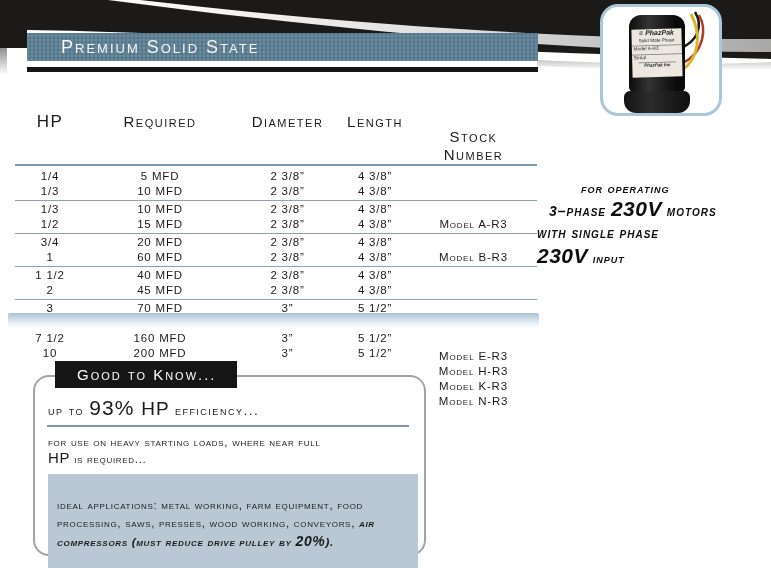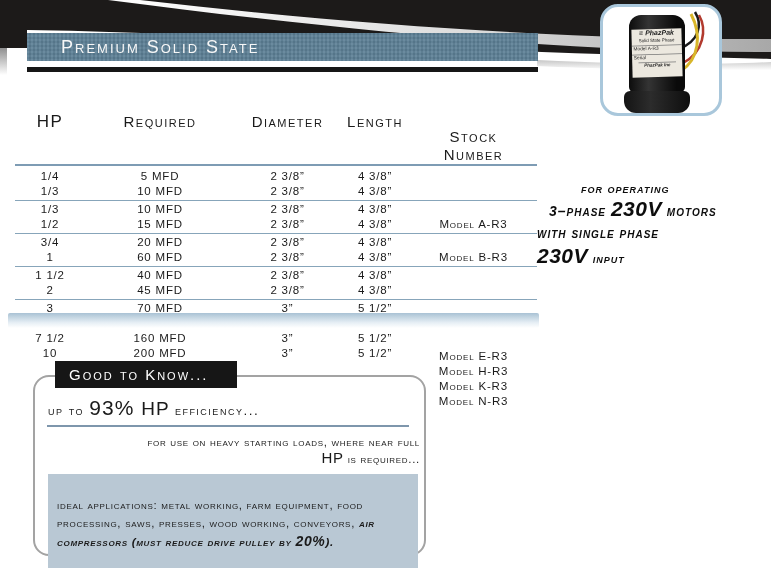--- a/index.html
+++ b/index.html
@@ -56,29 +56,29 @@
   .p-md{font-size:14px;}
   .p-sm{font-size:13px;}
   .p-lg{font-size:21px;letter-spacing:.5px;}
   .ln1{margin-left:44px;line-height:15px;}
   .ln2{margin-left:12px;line-height:26px;}
   .ln3{margin-left:0;line-height:19px;}
   .ln4{line-height:26px;}
 
   
   .know-label{position:absolute;left:55px;top:361px;width:182px;height:27px;background:#161616;z-index:4;}
-  .know-label .t{color:#fff;font-size:15px;letter-spacing:2px;line-height:27px;padding-left:14px;}
+  .know-label .t{color:#fff;font-size:15px;letter-spacing:2px;line-height:27px;padding-left:22px;}
   .know-box{position:absolute;left:33px;top:375px;width:389px;height:177px;z-index:3;
     border:2px solid #a3a3a3;border-radius:16px;background:#fff;}
   .eff{margin:20px 0 0 13px;line-height:22px;white-space:nowrap;letter-spacing:1.5px;}
   .eff .sm{font-size:13.5px;}
   .eff .big{font-size:21px;letter-spacing:1px;}
   .eff .hp{font-size:19px;letter-spacing:1px;}
   .eff-rule{height:2px;background:#7e96ac;width:362px;margin:3px 0 0 12px;}
-  .para{margin:7px 0 0 13px;width:372px;font-size:11.5px;letter-spacing:.7px;line-height:16px;text-align:right;}
+  .para{margin:7px 0 0 13px;width:372px;font-size:11.5px;letter-spacing:.7px;line-height:16px;}
   .para .hp{font-size:15px;}
   .apps{margin:7px 0 0 13px;width:352px;background:#b9c8d4;padding:22px 9px;
     font-size:11.5px;letter-spacing:.7px;line-height:18px;}
   .apps .bi{font-weight:bold;font-style:italic;}
   .apps .pct{font-weight:bold;font-style:italic;font-size:14px;}
 </style>
 </head>
 <body>
 
 <svg class="banner-svg" width="771" height="80" viewBox="0 0 771 80">

